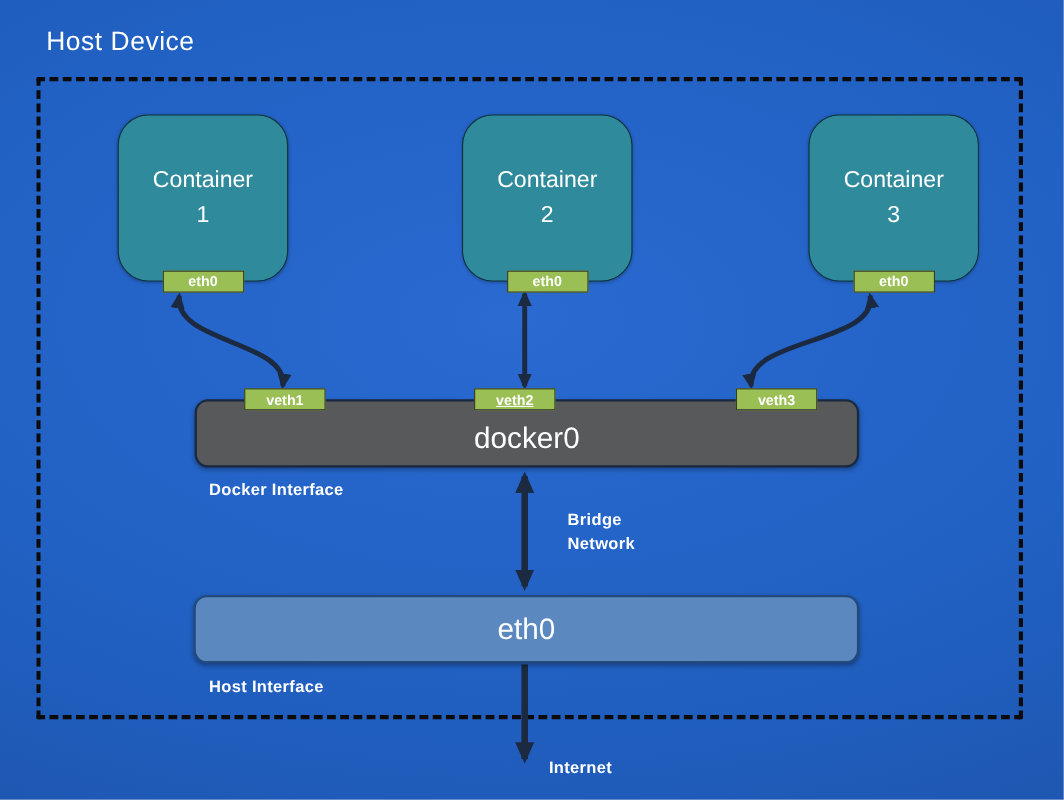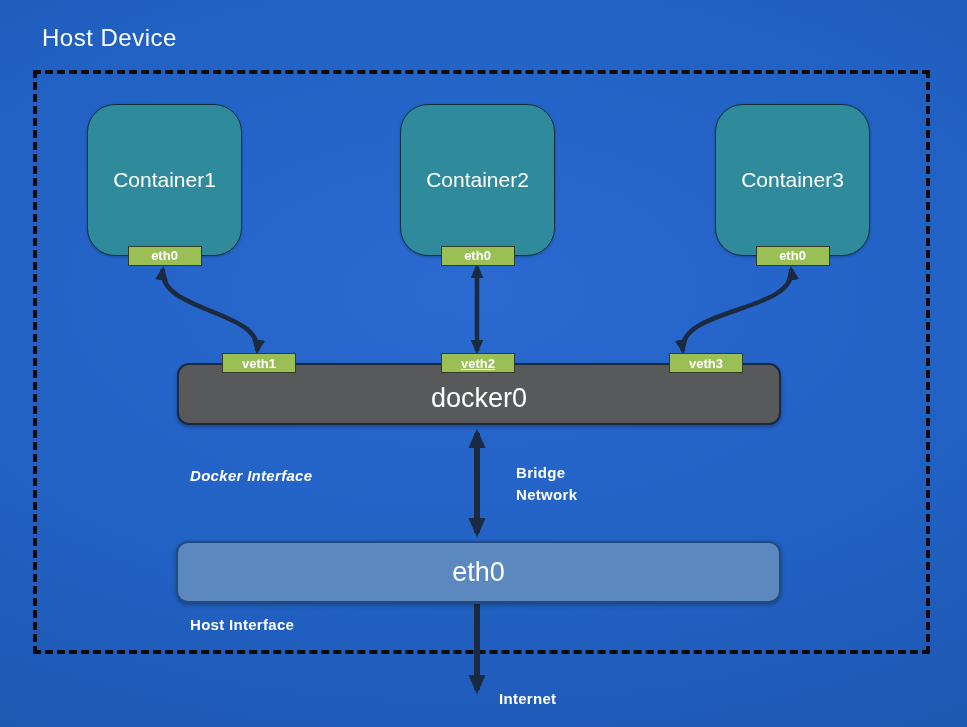--- a/index.html
+++ b/index.html
@@ -14,23 +14,24 @@
     position:absolute;left:42px;top:24px;
     font-size:24px;color:#fff;letter-spacing:.5px;font-weight:400;
   }
   .host-boundary{
     position:absolute;left:33px;top:70px;width:889px;height:576px;
     border:4px dashed #0b0b0b;border-radius:2px;
   }
   .container-box{
     position:absolute;width:153px;height:150px;
     background:#2f8a9c;border:1.5px solid #10313b;border-radius:28px;
-    display:flex;flex-direction:row;align-items:center;justify-content:center;
+    display:flex;flex-direction:column;align-items:center;justify-content:center;
     color:#fff;font-size:21px;line-height:32px;
     box-shadow:0 1px 3px rgba(0,0,0,.25);
+    margin-left:20px;
   }
   .container-1{left:87px;top:104px;}
   .container-2{left:400px;top:104px;}
   .container-3{left:715px;top:104px;}
   .badge{
     position:absolute;width:74px;height:20px;
     background:#9abf55;border:1.5px solid #333a26;
     color:#fff;font-size:13px;font-weight:bold;
     display:flex;align-items:center;justify-content:center;
     box-sizing:border-box;
@@ -38,33 +39,33 @@
   .port-badge{left:50%;bottom:-11px;transform:translateX(-50%);}
   .arrows{position:absolute;left:0;top:0;pointer-events:none;}
   .docker-bar{
     position:absolute;left:177px;top:363px;width:604px;height:62px;
     background:#58595b;border:2px solid #1b2940;border-radius:12px;
     display:flex;align-items:center;justify-content:center;
     color:#fff;font-size:27px;box-sizing:border-box;padding-top:8px;
     box-shadow:0 2px 4px rgba(0,0,0,.3);
   }
   .veth-1{left:43px;top:-12px;}
-  .veth-2{left:262px;top:-12px;text-decoration:underline;}
+  .veth-2{left:252px;top:-12px;text-decoration:underline;}
   .veth-3{left:490px;top:-12px;}
   .host-bar{
     position:absolute;left:176px;top:541px;width:605px;height:62px;
     background:#5c88c0;border:2px solid #234a7d;border-radius:12px;
     display:flex;align-items:center;justify-content:center;
     color:#fff;font-size:27px;box-sizing:border-box;
     box-shadow:0 2px 4px rgba(0,0,0,.3);
   }
   .caption{
     position:absolute;color:#fff;font-size:15px;font-weight:600;letter-spacing:.3px;
   }
-  .caption-docker{left:190px;top:467px;font-style:italic;}
+  .caption-docker{left:190px;top:437px;}
   .caption-host{left:190px;top:616px;text-align:right;}
   .caption-bridge{left:494px;top:462px;line-height:22px;margin-left:22px;}
   .caption-internet{left:499px;top:690px;}
 </style>
 </head>
 <body>
 
 <div class="canvas">
 
   <div class="title">Host Device</div>

